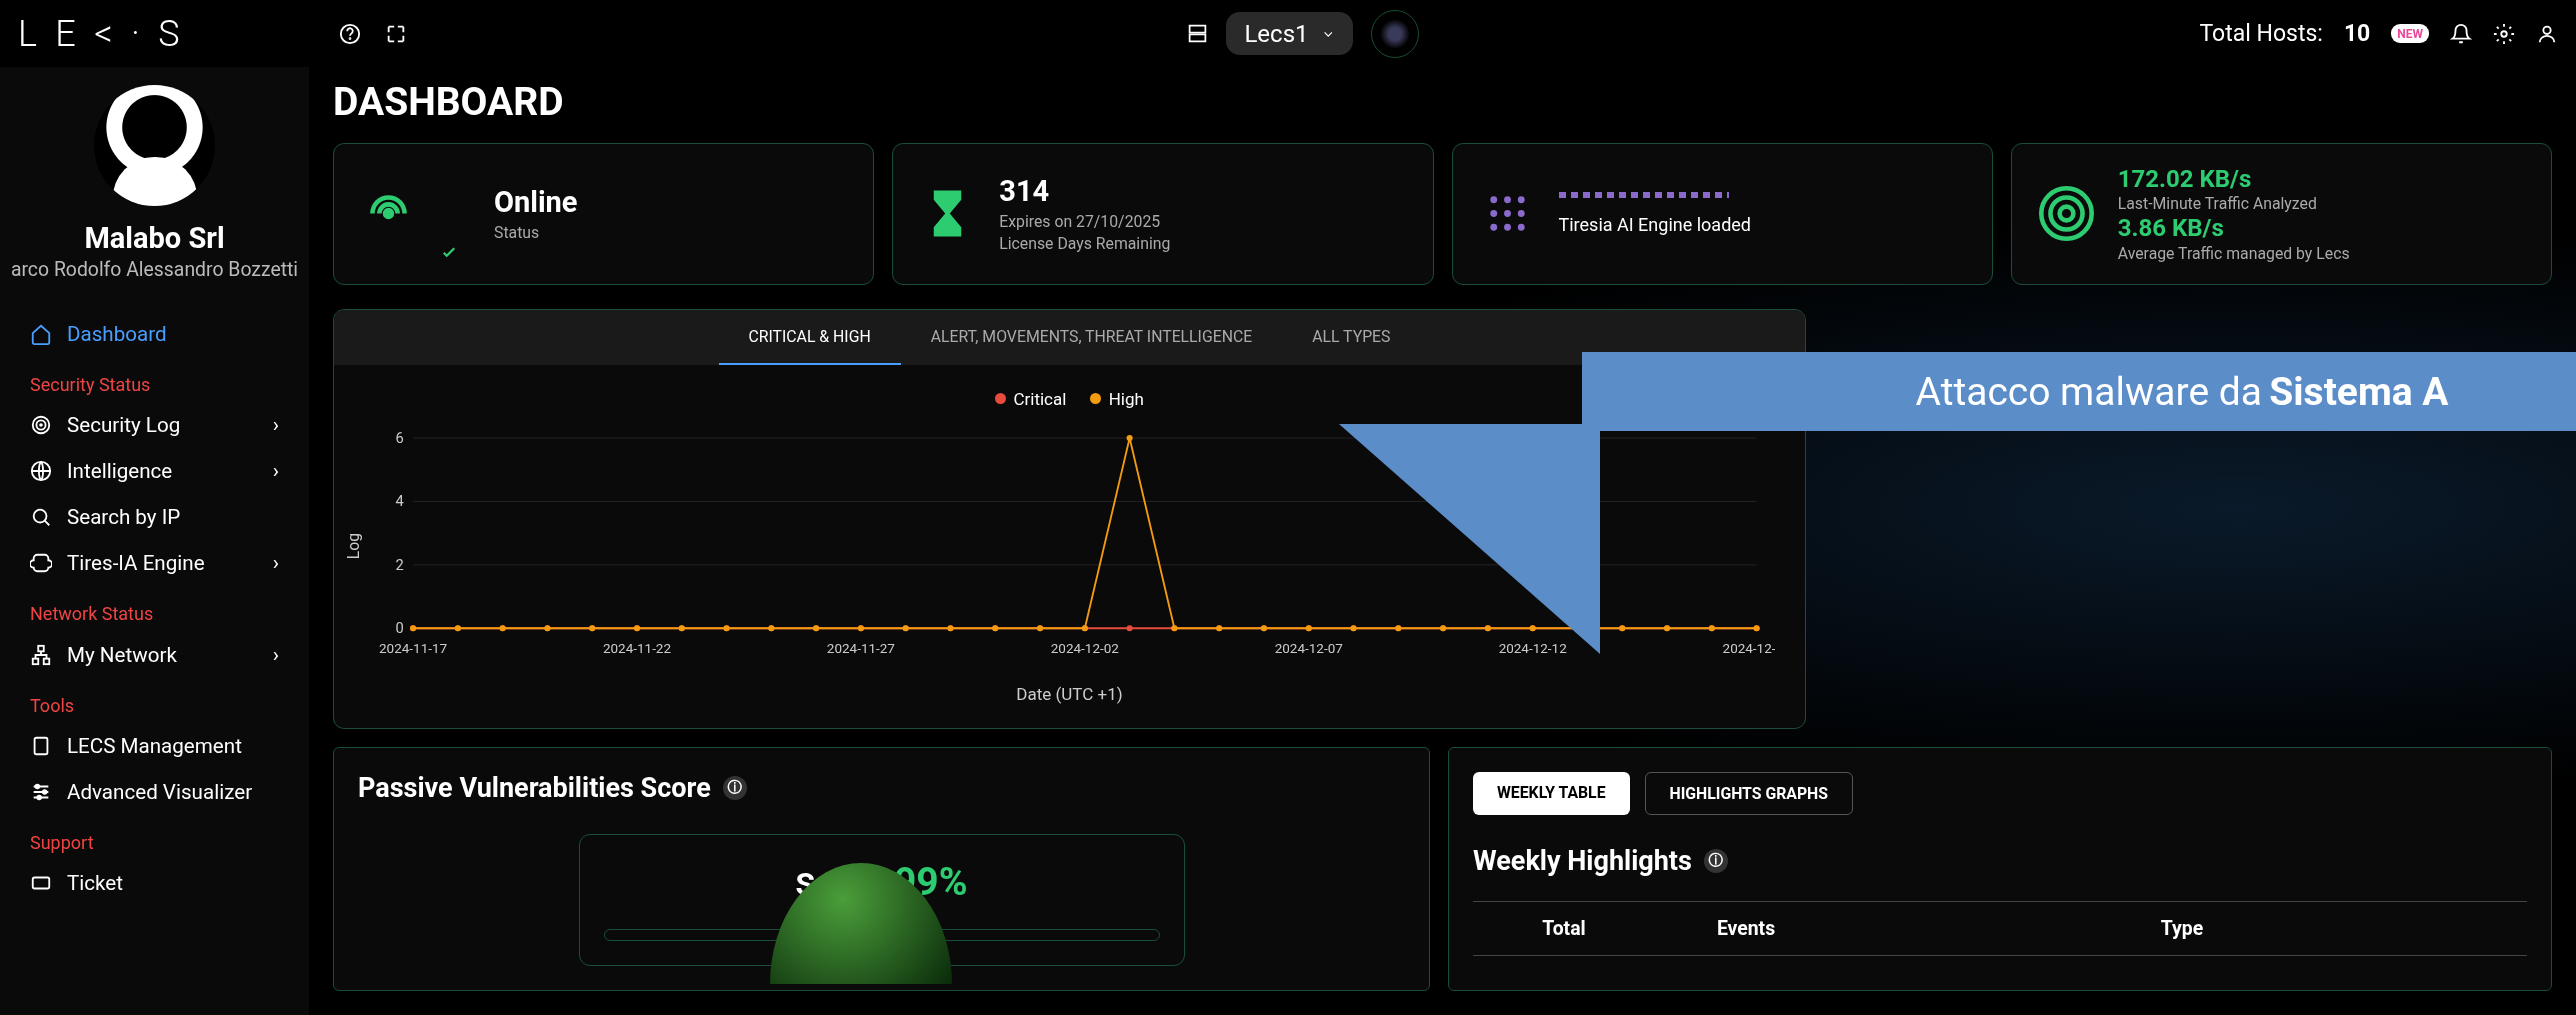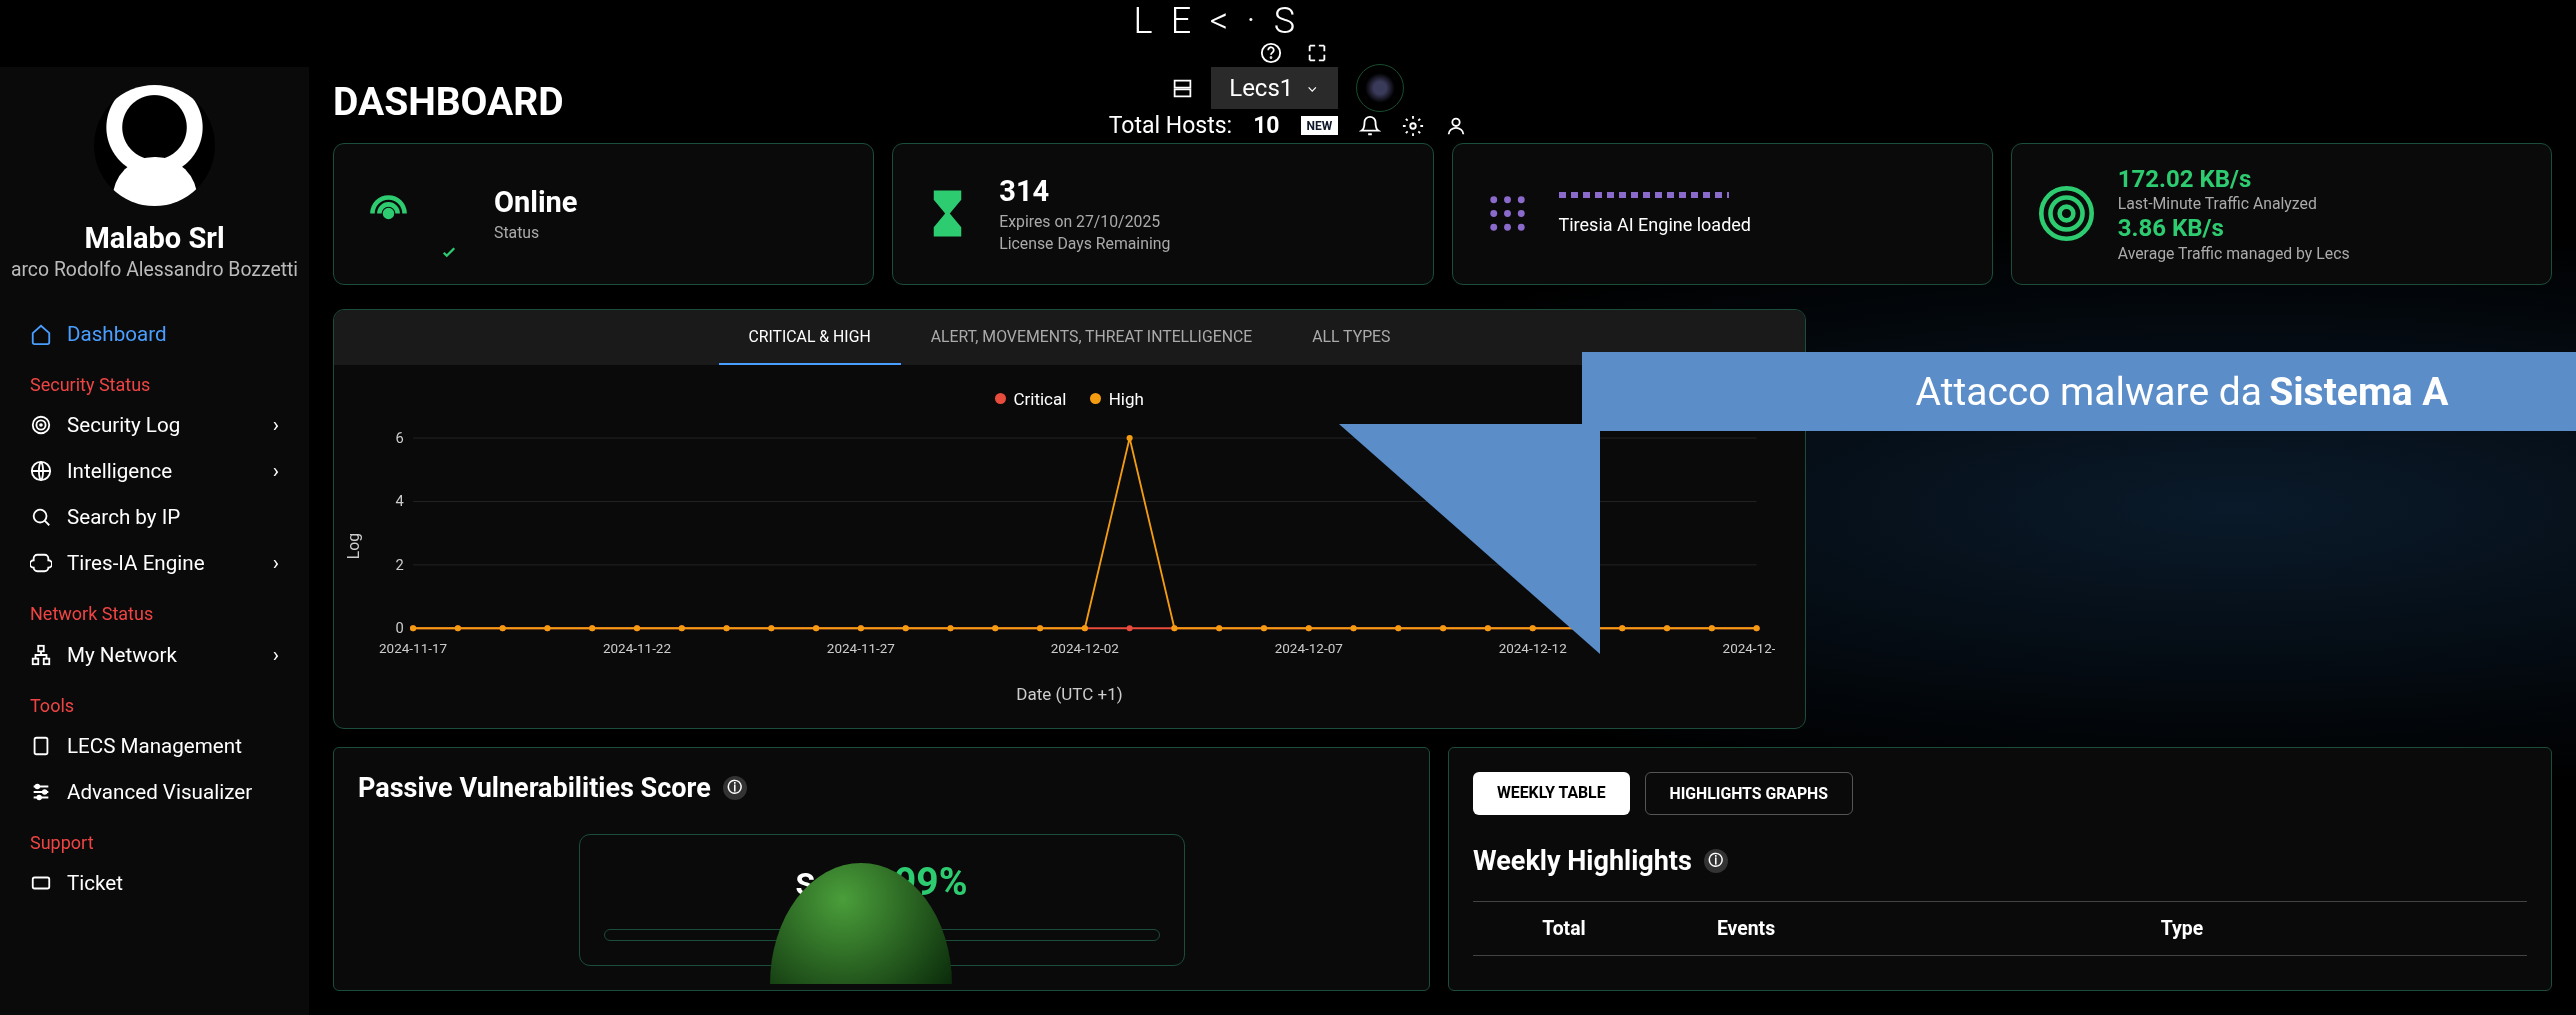--- a/index.html
+++ b/index.html
@@ -17,57 +17,56 @@
 
 .topbar {
   position: fixed;
   top: 0; left: 0; right: 0;
   height: 67px;
   background: #000;
   display: flex;
   align-items: center;
   padding: 0 18px;
   z-index: 100;
-  flex-direction: column;
 }
 .logo {
   font-size: 36px;
   font-weight: 300;
   letter-spacing: 4.8px;
   width: 309px;
 }
 .topbar-left-icons { display: flex; gap: 24px; margin-left: 12px; }
 .topbar-center { flex: 1; display: flex; justify-content: center; align-items: center; gap: 18px; }
 .view-icon { width: 21px; height: 21px; }
 .tenant-select {
   background: #2a2a2a;
   padding: 7.3px 18px;
-  border-radius: 0;
+  border-radius: 14px;
   display: flex;
   align-items: center;
   gap: 12px;
   font-size: 24px;
 }
 .ai-badge {
   width: 48px; height: 48px;
   border: 1.8px solid #1a4d2e;
   border-radius: 50%;
   display: flex; align-items: center; justify-content: center;
 }
 .ai-badge-inner {
   width: 30px; height: 30px;
   background: radial-gradient(circle, #3a3a5a 30%, transparent 70%);
   border-radius: 50%;
 }
 .topbar-right { display: flex; align-items: center; gap: 21px; font-size: 23px; }
 .new-badge {
-  background: #fff; color: #0f172a;
+  background: #fff; color: #ec4899;
   font-size: 12px;
   padding: 2.4px 6px;
-  border-radius: 0;
+  border-radius: 9px;
   font-weight: bold;
 }
 
 
 .sidebar {
   width: 309px;
   background: #0a0a0a;
   padding-top: 73px;
   display: flex;
   flex-direction: column;

